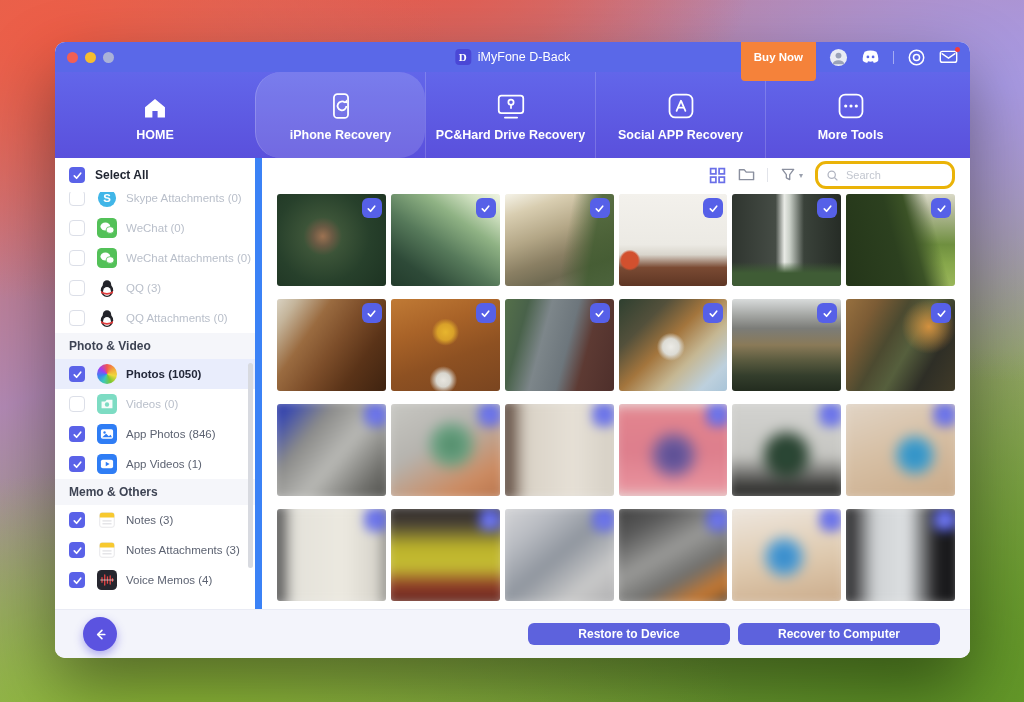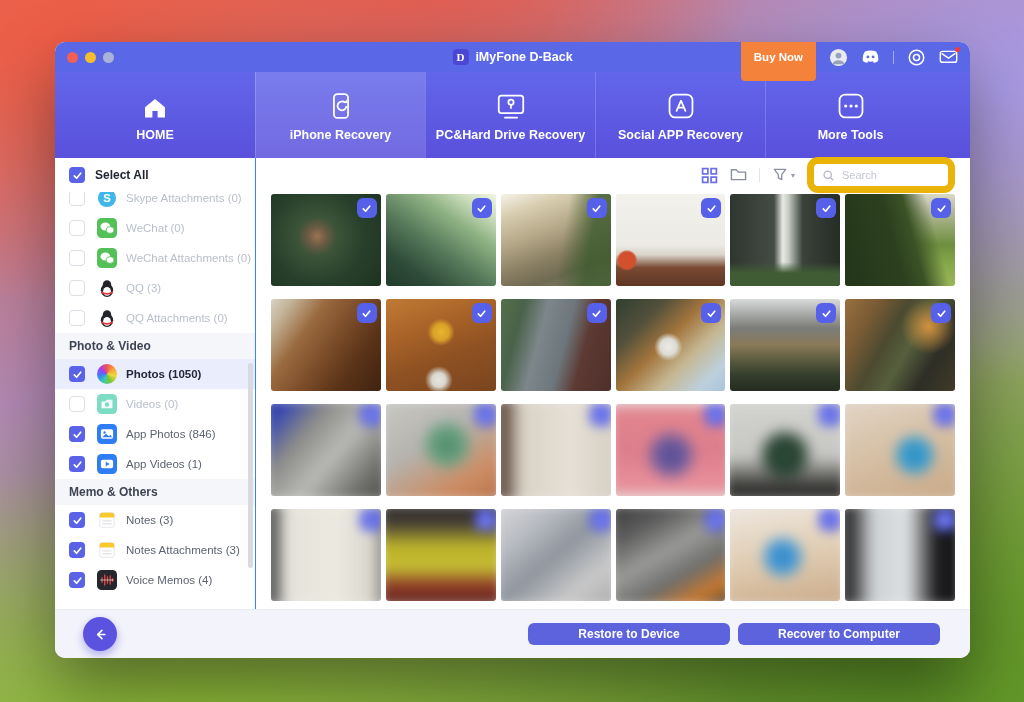--- a/index.html
+++ b/index.html
@@ -14,38 +14,38 @@
   .window{position:absolute;left:55px;top:42px;width:915px;height:616px;border-radius:10px;overflow:hidden;
     box-shadow:0 30px 70px rgba(0,0,0,.42);display:flex;flex-direction:column;background:#fff;}
   
   .titlebar{height:30px;flex:none;background:#5a68e8;display:flex;align-items:center;padding:0 12px;position:relative;}
   .traffic{display:flex;gap:7px;}
   .tl{width:11px;height:11px;border-radius:50%;display:inline-block;cursor:pointer;}
   .tl.red{background:#f15f55}.tl.yellow{background:#f6bd30}.tl.gray{background:#aab2d8}
   .title-center{position:absolute;left:50%;transform:translateX(-50%);display:flex;align-items:center;gap:7px;}
   .app-logo{width:16px;height:16px;border-radius:4px;background:#4a47d6;color:#fff;
     font-family:"Liberation Serif",serif;font-weight:bold;font-size:11px;line-height:16px;text-align:center;}
-  .app-title{color:#fff;font-weight:bold;font-size:12.5px;}
+  .app-title{color:#fff;font-weight:normal;font-size:12.5px;}
   .title-right{margin-left:auto;display:flex;align-items:center;gap:13px;}
   .buy-now{background:#f5823a;border:none;border-radius:4px;padding:18px 13px;color:#fff;font-weight:bold;
     font-size:11.5px;cursor:pointer;font-family:inherit;}
   .tb-ic{width:19px;height:19px;display:inline-flex;align-items:center;justify-content:center;position:relative;cursor:pointer;}
   .tb-divider{width:1px;height:13px;background:rgba(255,255,255,.45);}
   .mail-dot{position:absolute;top:-1px;right:-2px;width:5px;height:5px;border-radius:50%;background:#f43b3b;}
   
   .nav{height:86px;flex:none;background:linear-gradient(180deg,#6266ea 0%,#5a50dc 100%);display:flex;padding-right:35px;}
   .nav-tab{flex:1;display:flex;flex-direction:column;align-items:center;justify-content:center;gap:7px;color:#fff;
     border-left:1px solid rgba(255,255,255,.18);cursor:pointer;}
   .nav-tab:first-child{flex:none;width:200px;border-left:none;}
-  .nav-tab.active{background:rgba(255,255,255,.15);}
+  .nav-tab.active{background:rgba(255,255,255,.15);border-radius:26px;}
   .nav-label{font-size:12.5px;font-weight:bold;white-space:nowrap;}
   .nav-ic{height:32px;display:flex;align-items:flex-end;}
   
   .bodyrow{flex:1;display:flex;min-height:0;background:#fff;}
-  .sidebar{width:200px;flex:none;border-right:1px solid #3b82f6;display:flex;flex-direction:column;position:relative;overflow:hidden;}
+  .sidebar{width:200px;flex:none;border-right:7px solid #3b82f6;display:flex;flex-direction:column;position:relative;overflow:hidden;}
   .select-all{height:34px;flex:none;display:flex;align-items:center;gap:10px;padding:0 14px;background:#fff;position:relative;z-index:2;cursor:pointer;}
   .sa-label{font-size:12px;font-weight:bold;color:#1f2430;}
   .cb{width:16px;height:16px;border-radius:4px;flex:none;display:flex;align-items:center;justify-content:center;box-sizing:border-box;cursor:pointer;}
   .cb.checked{background:#5a62e8;}
   .cb.unchecked{background:#fff;border:1px solid #dcdfe8;}
   .side-list{flex:1;margin-top:-9px;overflow:hidden;}
   .side-header{height:26px;background:#f5f6fa;display:flex;align-items:center;padding:0 14px;font-size:12px;font-weight:bold;color:#3e4454;}
   .side-row{height:30px;display:flex;align-items:center;gap:9px;padding:0 14px;cursor:pointer;}
   .side-row.selected{background:#e9edfc;}
   .ic{width:20px;height:20px;flex:none;display:inline-flex;}
@@ -56,21 +56,21 @@
   .side-row.selected .row-label{color:#23283a;font-weight:bold;}
   .photos-flower{border-radius:50%;background:conic-gradient(#f2574f,#f2a43b,#efd83a,#7cc832,#3bc8ba,#3b82f2,#a43bf2,#f2574f);}
   .side-scrollbar{position:absolute;right:2px;top:205px;width:5px;height:205px;border-radius:3px;background:#d8dae0;z-index:3;cursor:pointer;}
   
   .content{flex:1;display:flex;flex-direction:column;min-width:0;}
   .ctoolbar{height:34px;flex:none;display:flex;align-items:center;justify-content:flex-end;gap:12px;padding:0 15px;}
   .ct-ic{width:17px;height:17px;cursor:pointer;display:inline-flex;align-items:center;}
   .ct-div{width:1px;height:14px;background:#e2e4ea;}
   .filter-wrap{display:flex;align-items:center;gap:2px;cursor:pointer;}
   .chev{color:#9aa0ad;font-size:8px;}
-  .search{width:118px;height:22px;border:7px solid #eab308;border-radius:11px;display:flex;align-items:center;gap:5px;padding:0 8px;background:#fff;}
+  .search{width:118px;height:22px;border:3px solid #eab308;border-radius:11px;display:flex;align-items:center;gap:5px;padding:0 8px;background:#fff;}
   .search .sic{width:13px;height:13px;flex:none;display:inline-flex;}
   .search input{border:none;outline:none;width:100%;font-size:11px;color:#444;background:transparent;font-family:inherit;}
   .search input::placeholder{color:#c2c6cf;}
   .grid{padding:2px 15px 0;display:grid;grid-template-columns:repeat(6,1fr);gap:13px 5px;}
   .tile{height:92px;border-radius:3px;position:relative;overflow:hidden;cursor:pointer;background:#eee;}
   .tile-inner{position:absolute;inset:0;}
   .tile.blurred .tile-inner{filter:blur(5px);transform:scale(1.1);}
   .tile-img{position:absolute;inset:0;}
   .tile-check{position:absolute;top:4px;right:4px;width:20px;height:20px;border-radius:6px;background:#5660e8;
     display:flex;align-items:center;justify-content:center;}

